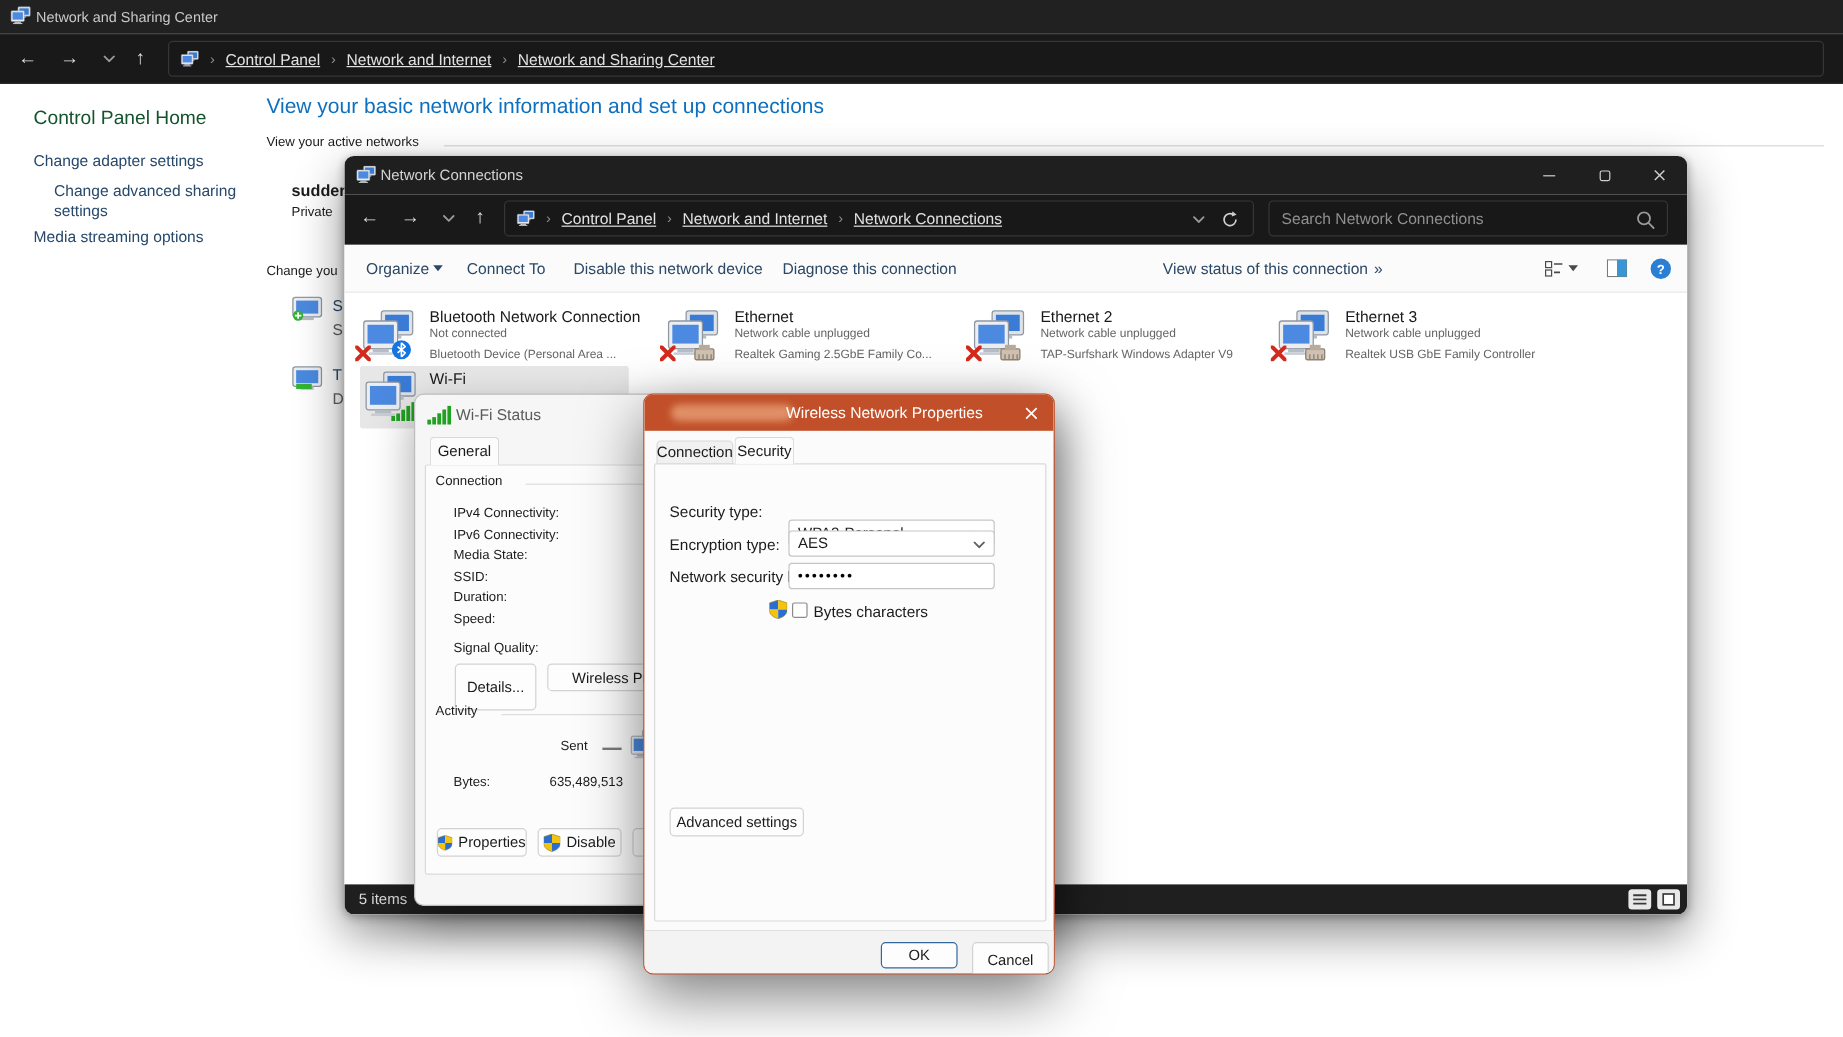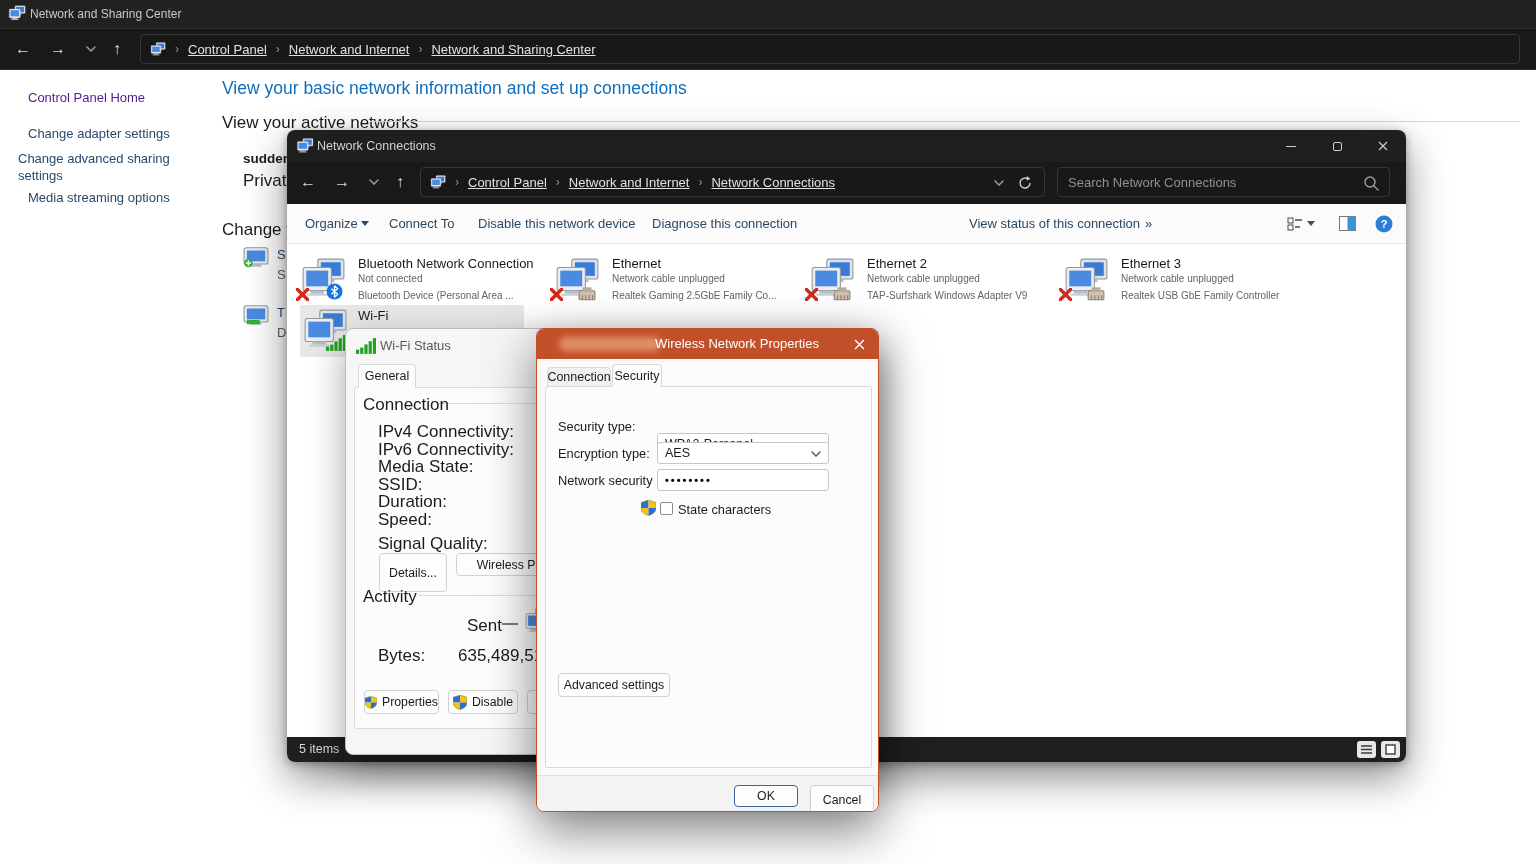--- a/index.html
+++ b/index.html
@@ -10,24 +10,24 @@
   
   .top-titlebar { left:0; top:0; width:1536px; height:28px; background:#212121; }
   .top-titlebar .wtitle { position:absolute; left:30px; top:7px; font-size:12px; color:#c9c9c9; }
   .top-navbar { left:0; top:28px; width:1536px; height:42px; background:#191919; border-top:1px solid #2e2e2e; border-bottom:1px solid #2a2a2a; }
   .navarrow { position:absolute; top:0; height:40px; width:30px; display:flex; align-items:center; justify-content:center; color:#dedede; font-size:16px; }
   .addrbox { position:absolute; height:30px; top:5px; background:#181818; border:1px solid #363636; border-radius:4px; display:flex; align-items:center; padding-left:9px; gap:9px; }
   .crumb { color:#e2e2e2; font-size:13px; white-space:nowrap;text-decoration:underline; }
   .crumb-sep { color:#8f8f8f; font-size:12px; }
 
   
-  .cp-home { left:28px; top:90px; font-size:13px; color:#4c1d95; }
+  .cp-home { left:28px; top:90px; font-size:16px; color:#14532d; }
   .cp-link { font-size:13px; color:#27496b; cursor:pointer; }
   .heading { left:222px; top:78px; font-size:17.5px; color:#0e6fbe; }
-  .label13 { font-size:17px; color:#1b1b1b; }
+  .label13 { font-size:11px; color:#1b1b1b; }
   .gray13 { font-size:13px; color:#5f5f5f; }
 
   
   .nc-window { left:287px; top:130px; width:1119px; height:632px; background:#fff; border-radius:8px; overflow:hidden; box-shadow:0 16px 40px rgba(0,0,0,.45), 0 2px 8px rgba(0,0,0,.3); }
   .nc-titlebar { left:0; top:0; width:1119px; height:32px; background:#1f1f1f; }
   .nc-titlebar .wtitle { position:absolute; left:30px; top:9px; font-size:12.5px; color:#d2d2d2; }
   .winbtn { position:absolute; top:0; width:46px; height:32px; display:flex; align-items:center; justify-content:center; }
   .nc-addr { left:0; top:32px; width:1119px; height:42px; background:#191919; }
   .nc-toolbar { left:0; top:74px; width:1119px; height:40px; background:#fbfbfb; border-bottom:1px solid #e6e6e6; }
   .tb-item { position:absolute; top:0; height:39px; display:flex; align-items:center; font-size:13px; color:#2b4866; white-space:nowrap; cursor:pointer; }
@@ -154,21 +154,21 @@
       <span class="crumb">Control Panel</span>
       <span class="crumb-sep">›</span>
       <span class="crumb">Network and Internet</span>
       <span class="crumb-sep">›</span>
       <span class="crumb">Network and Sharing Center</span>
     </div>
   </div>
 
   <div class="abs cp-home">Control Panel Home</div>
   <div class="abs cp-link" style="left:28px;top:126px">Change adapter settings</div>
-  <div class="abs cp-link" style="left:18px;top:150px;width:152px;line-height:17px">Change advanced sharing settings</div>
+  <div class="abs cp-link" style="left:45px;top:150px;width:152px;line-height:17px">Change advanced sharing settings</div>
   <div class="abs cp-link" style="left:28px;top:190px">Media streaming options</div>
 
   <div class="abs heading">View your basic network information and set up connections</div>
   <div class="abs label13" style="left:222px;top:113px">View your active networks</div>
   <div class="abs" style="left:370px;top:121px;width:1150px;height:1px;background:#d8d8d8"></div>
 
   <div class="abs label13" style="left:243px;top:151px;font-weight:bold;font-size:13.5px">sudden</div>
   <div class="abs label13" style="left:243px;top:171px">Private</div>
 
   <div class="abs label13" style="left:222px;top:220px">Change you</div>
@@ -445,21 +445,21 @@
 
     <span class="fieldlbl" style="left:21px;top:144px">Network security key</span>
     <div class="txtbox" style="left:120px;top:140px">
       <span class="pwdots">••••••••</span>
     </div>
 
     <svg class="abs" style="left:104px;top:171px" width="15" height="16" viewBox="0 0 15 16">
         <use href="#uacshield"></use>
       </svg>
     <div class="checkbox" style="left:123px;top:173px"></div>
-    <span class="fieldlbl" style="left:141px;top:173px">State characters</span>
+    <span class="fieldlbl" style="left:141px;top:173px">Bytes characters</span>
 
     <div class="winbutton" style="left:21px;top:344px;width:112px;height:24px">Advanced settings</div>
 
     <div class="abs" style="left:0;top:446px;width:343px;height:1px;background:#e0e0e0"></div>
     <div class="abs" style="left:0;top:447px;width:343px;height:37px;background:#f3f3f3"></div>
     <div class="winbutton" style="left:197px;top:456px;width:64px;height:22px;border:1.5px solid #34689c">OK</div>
     <div class="winbutton" style="left:273px;top:456px;width:64px;height:30px">Cancel</div>
   </div>
 
 </div>

